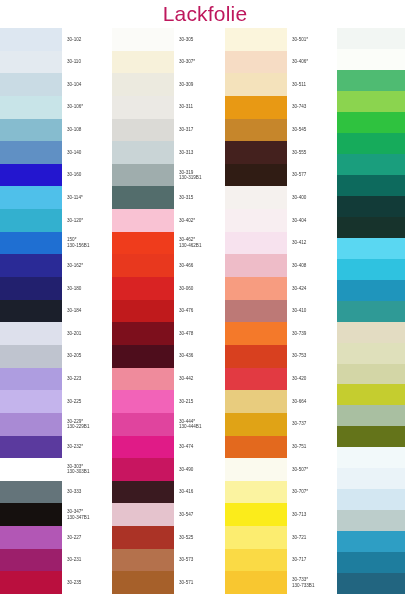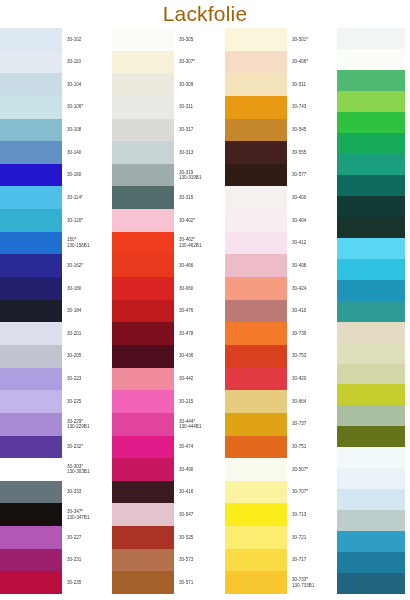--- a/index.html
+++ b/index.html
@@ -8,21 +8,21 @@
     background:#ffffff;
     font-family:"Liberation Sans", sans-serif;
     overflow:hidden;
   }
   #sheet{position:relative;width:410px;height:600px;background:#fff;}
 
   #title{
     position:absolute;top:2px;left:0;width:410px;
     text-align:center;
     font-size:21px;
-    color:#a16207;
+    color:#be185d;
     letter-spacing:.2px;
     font-weight:400;
   }
 
   .col{
     position:absolute;
     top:28px;
     height:566px;
     display:flex;
     flex-direction:row;

